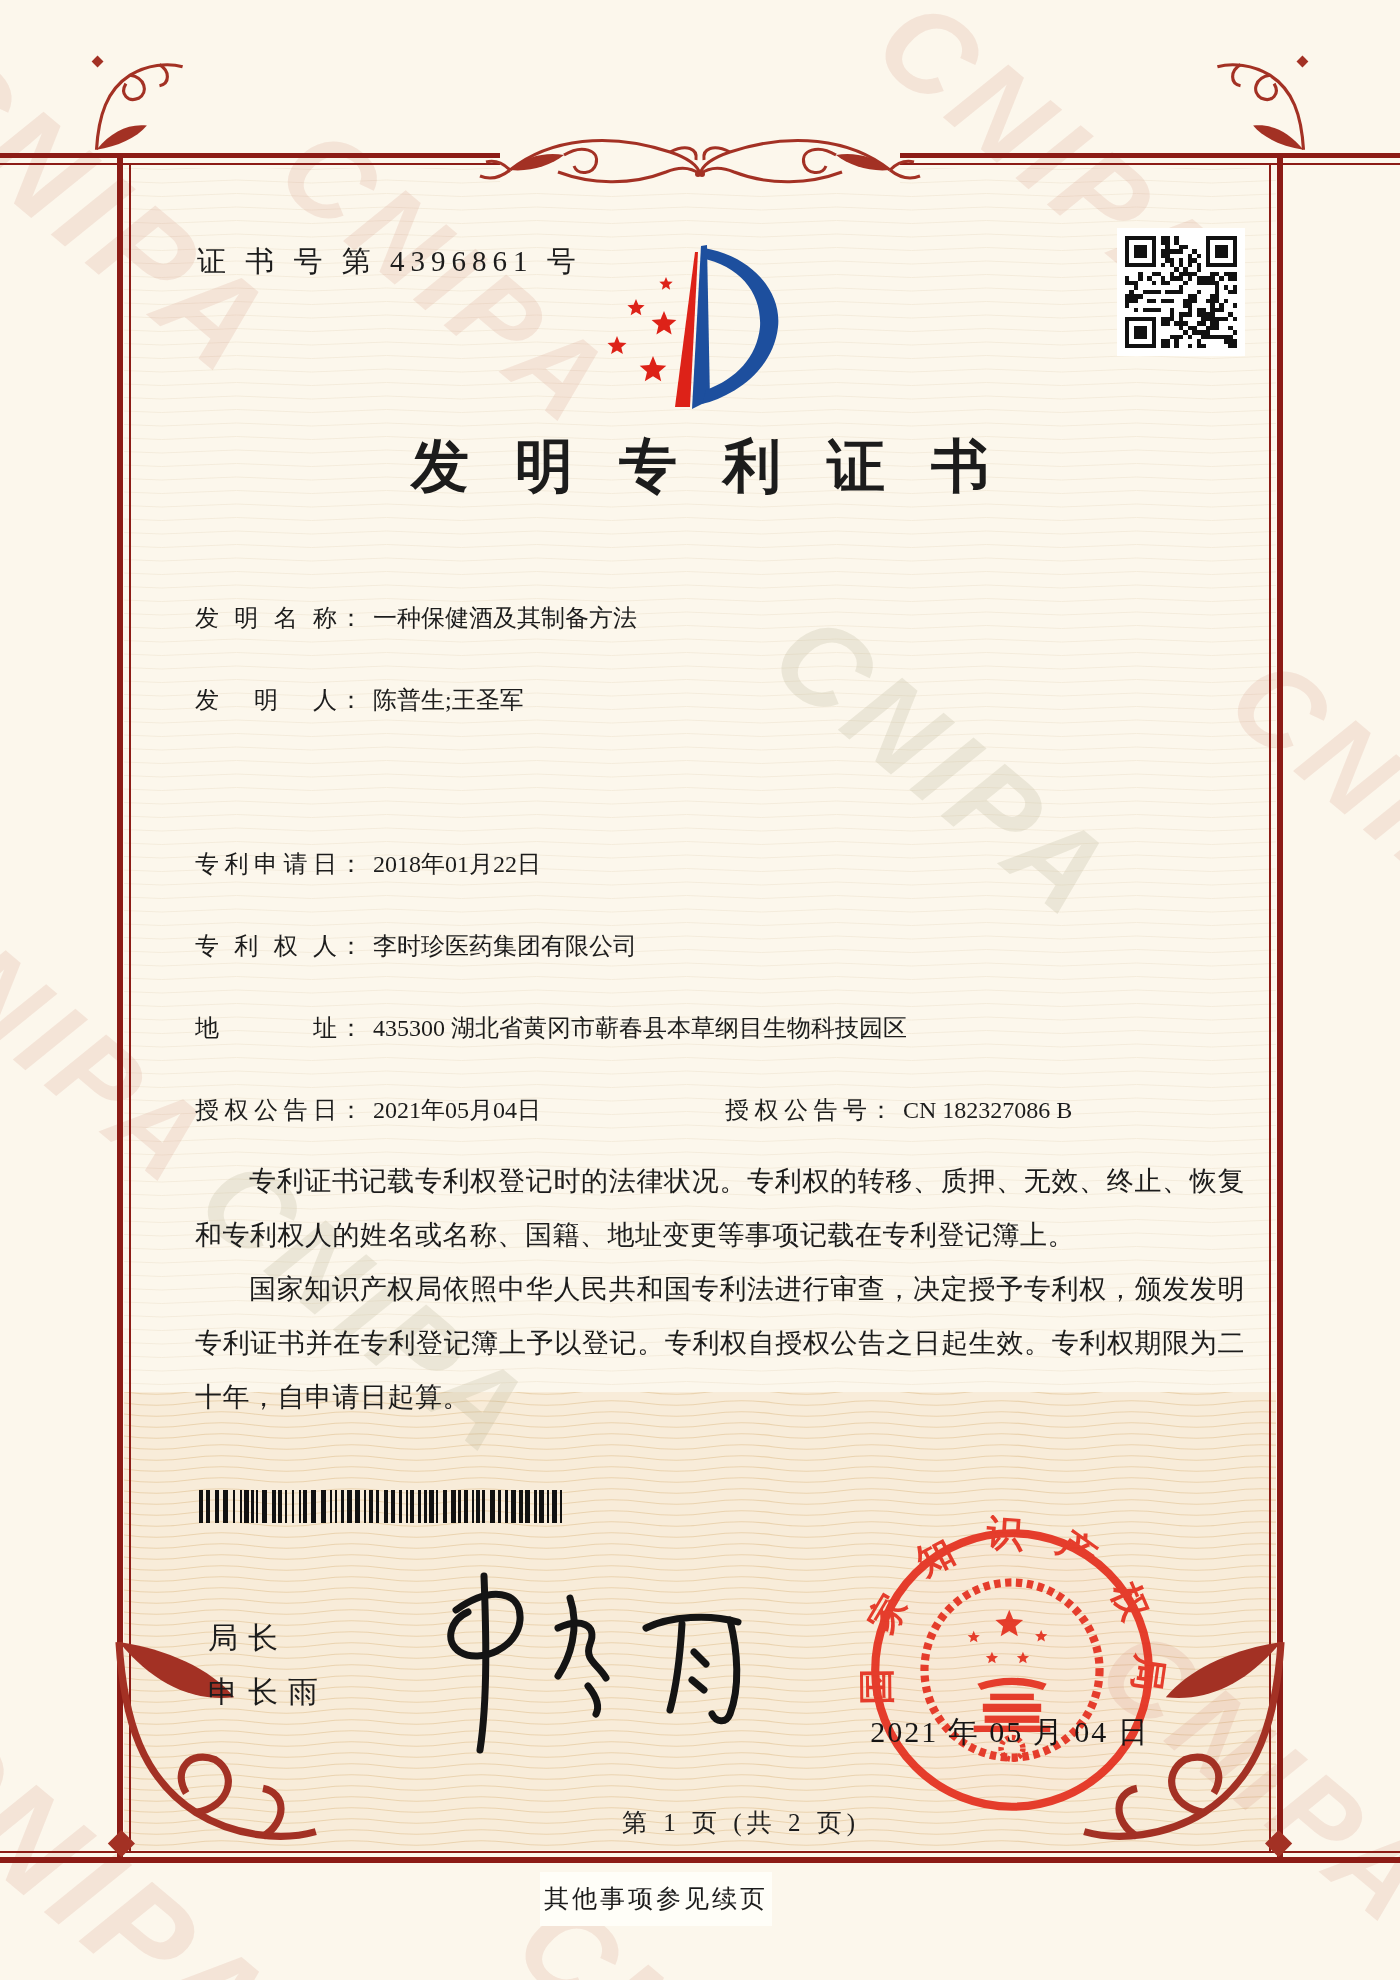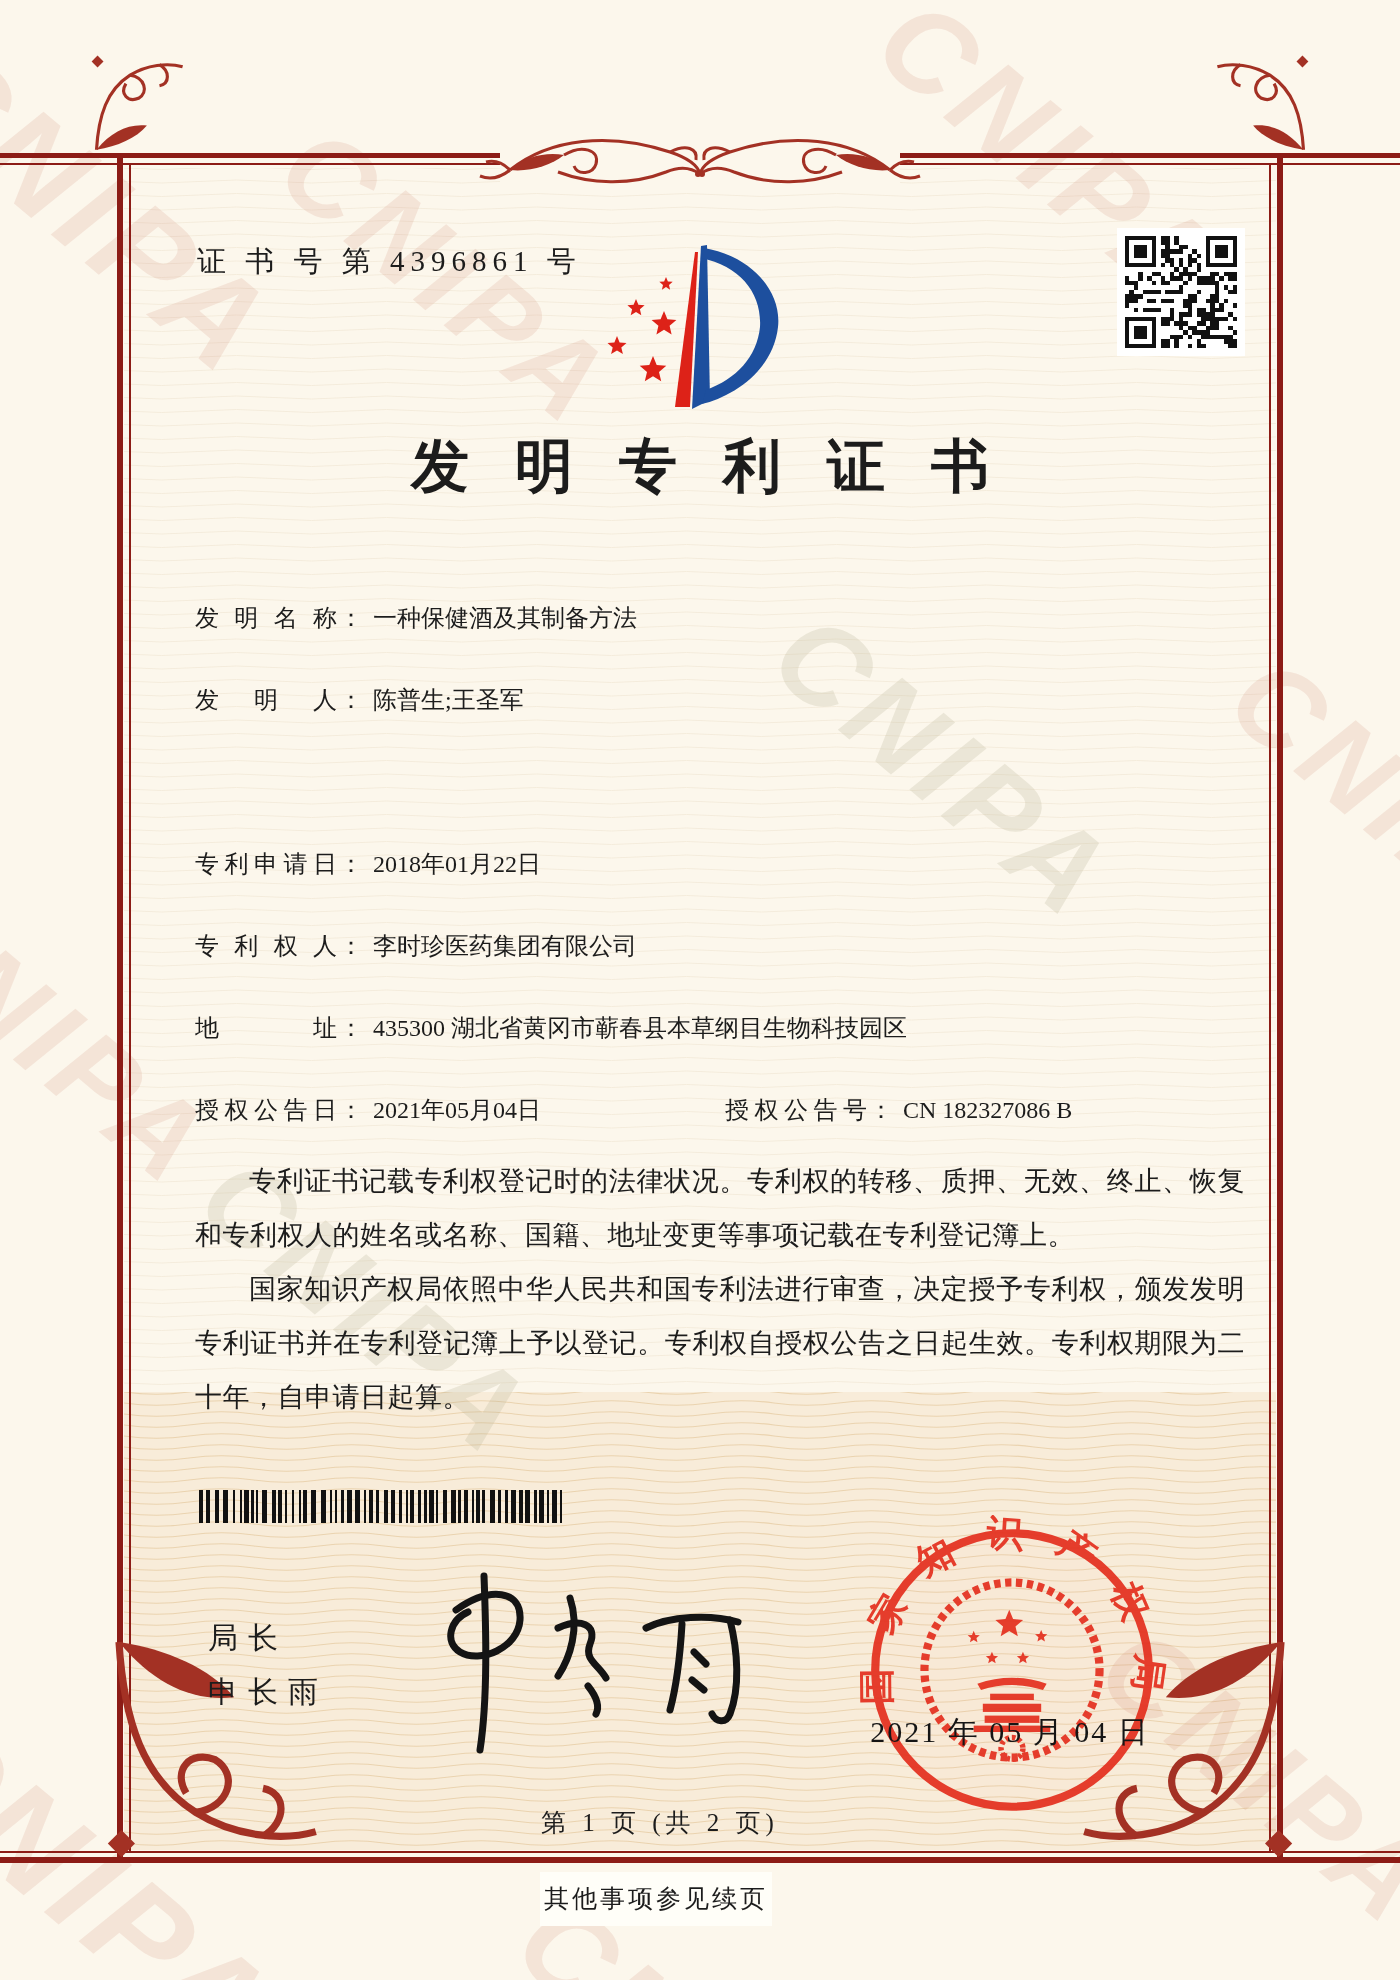--- a/index.html
+++ b/index.html
@@ -30,21 +30,21 @@
   .fcolon{display:inline-block;margin:0 10px 0 2px;}
   .paras{position:absolute;left:195px;top:1154px;width:1050px;font-size:27px;
          line-height:54px;letter-spacing:0.5px;text-align:justify;}
   .paras p{margin:0;text-indent:2em;}
   .band{position:absolute;left:124px;top:1392px;width:1152px;height:458px;
         background:var(--band);overflow:hidden;}
   .waves{position:absolute;pointer-events:none;}
   .signrole{position:absolute;left:208px;font-size:30px;letter-spacing:10px;}
   .sealdate{position:absolute;left:860px;top:1712px;width:300px;text-align:center;
             font-size:30px;letter-spacing:2px;color:#151515;z-index:7;}
-  .pagefoot{position:absolute;left:460px;top:1806px;width:400px;text-align:center;
+  .pagefoot{position:absolute;left:460px;top:1806px;width:400px;text-align:right;
             font-size:25px;letter-spacing:5px;}
   .contbox{position:absolute;left:540px;top:1872px;width:232px;height:54px;
            background:#fffef8;text-align:center;line-height:54px;font-size:25px;
            letter-spacing:3px;z-index:6;}
   .qrbox{position:absolute;left:1117px;top:228px;width:128px;height:128px;
          background:#ffffff;z-index:4;}
   .qrbox svg{position:absolute;left:8px;top:8px;}
   .z3{z-index:3;} .z4{z-index:4;} .z5{z-index:5;}
 </style>
 </head>

